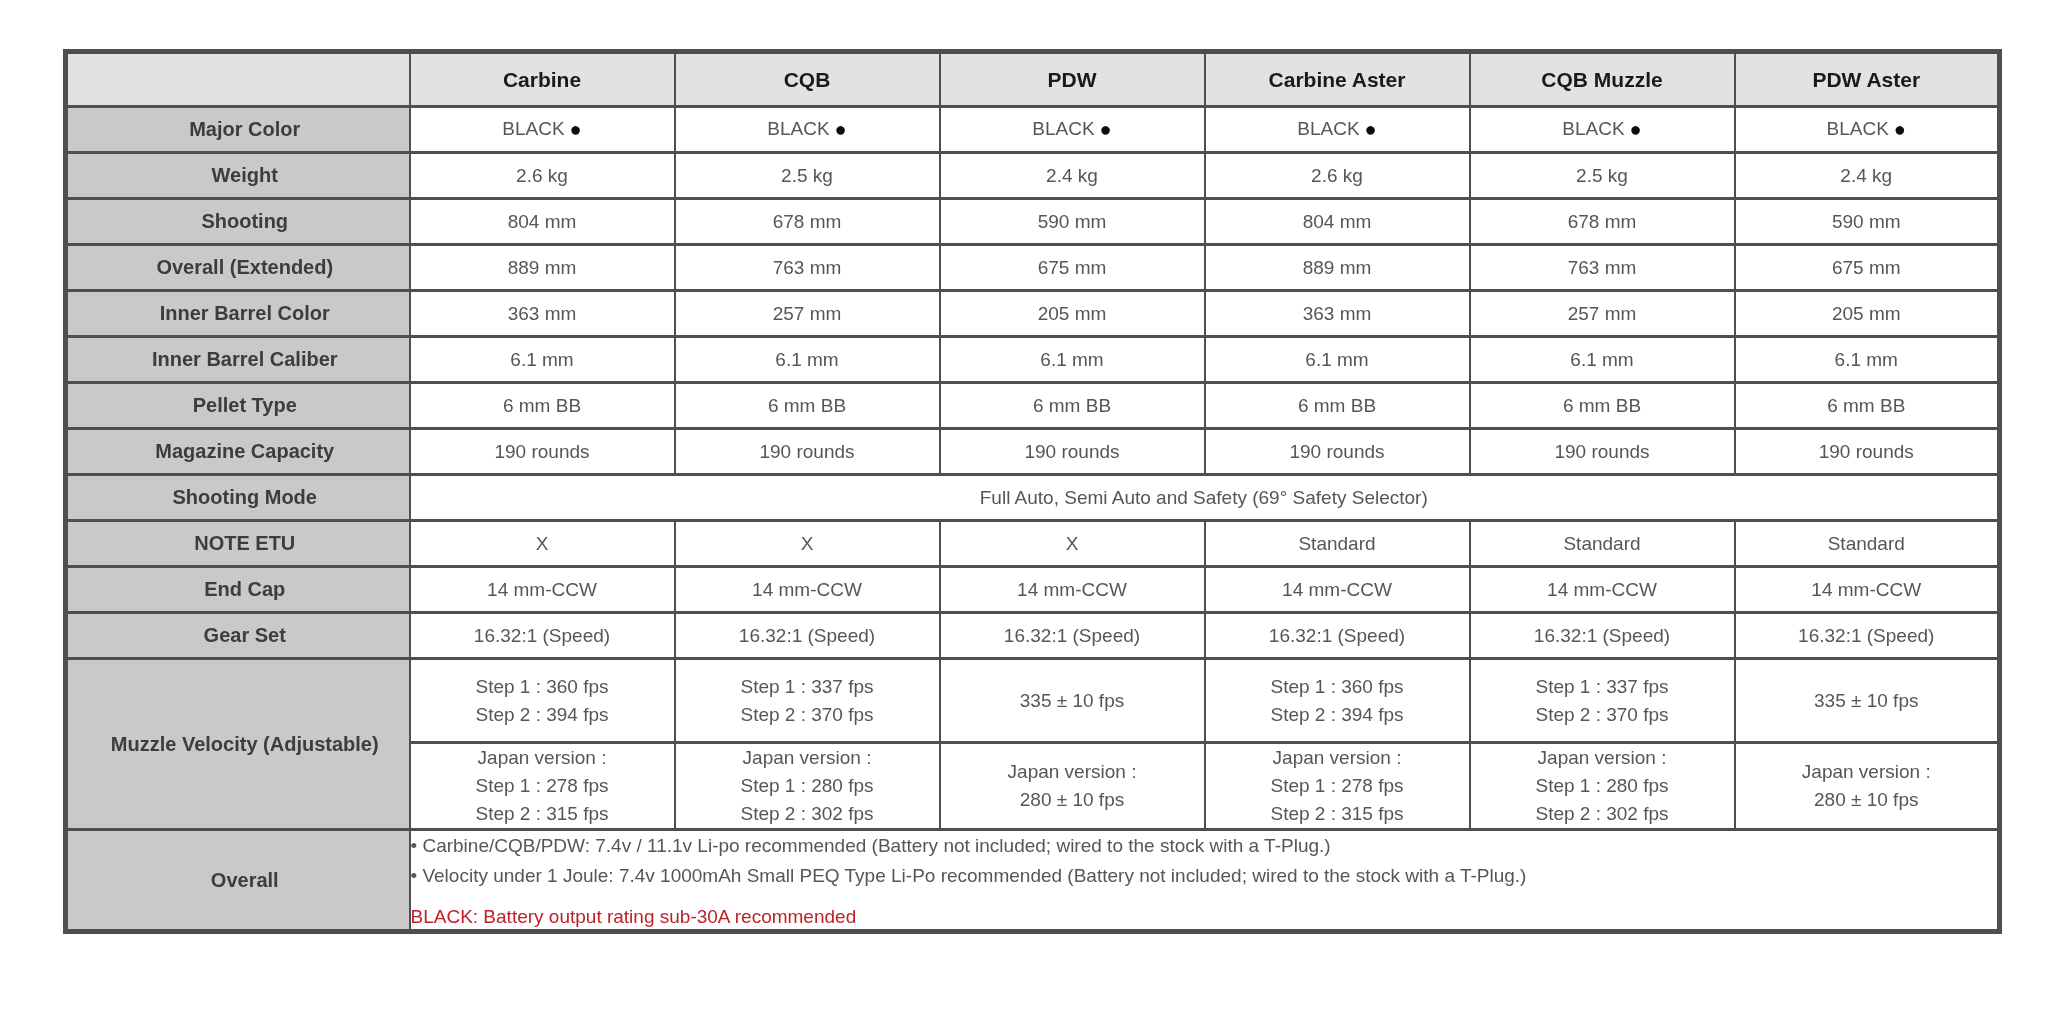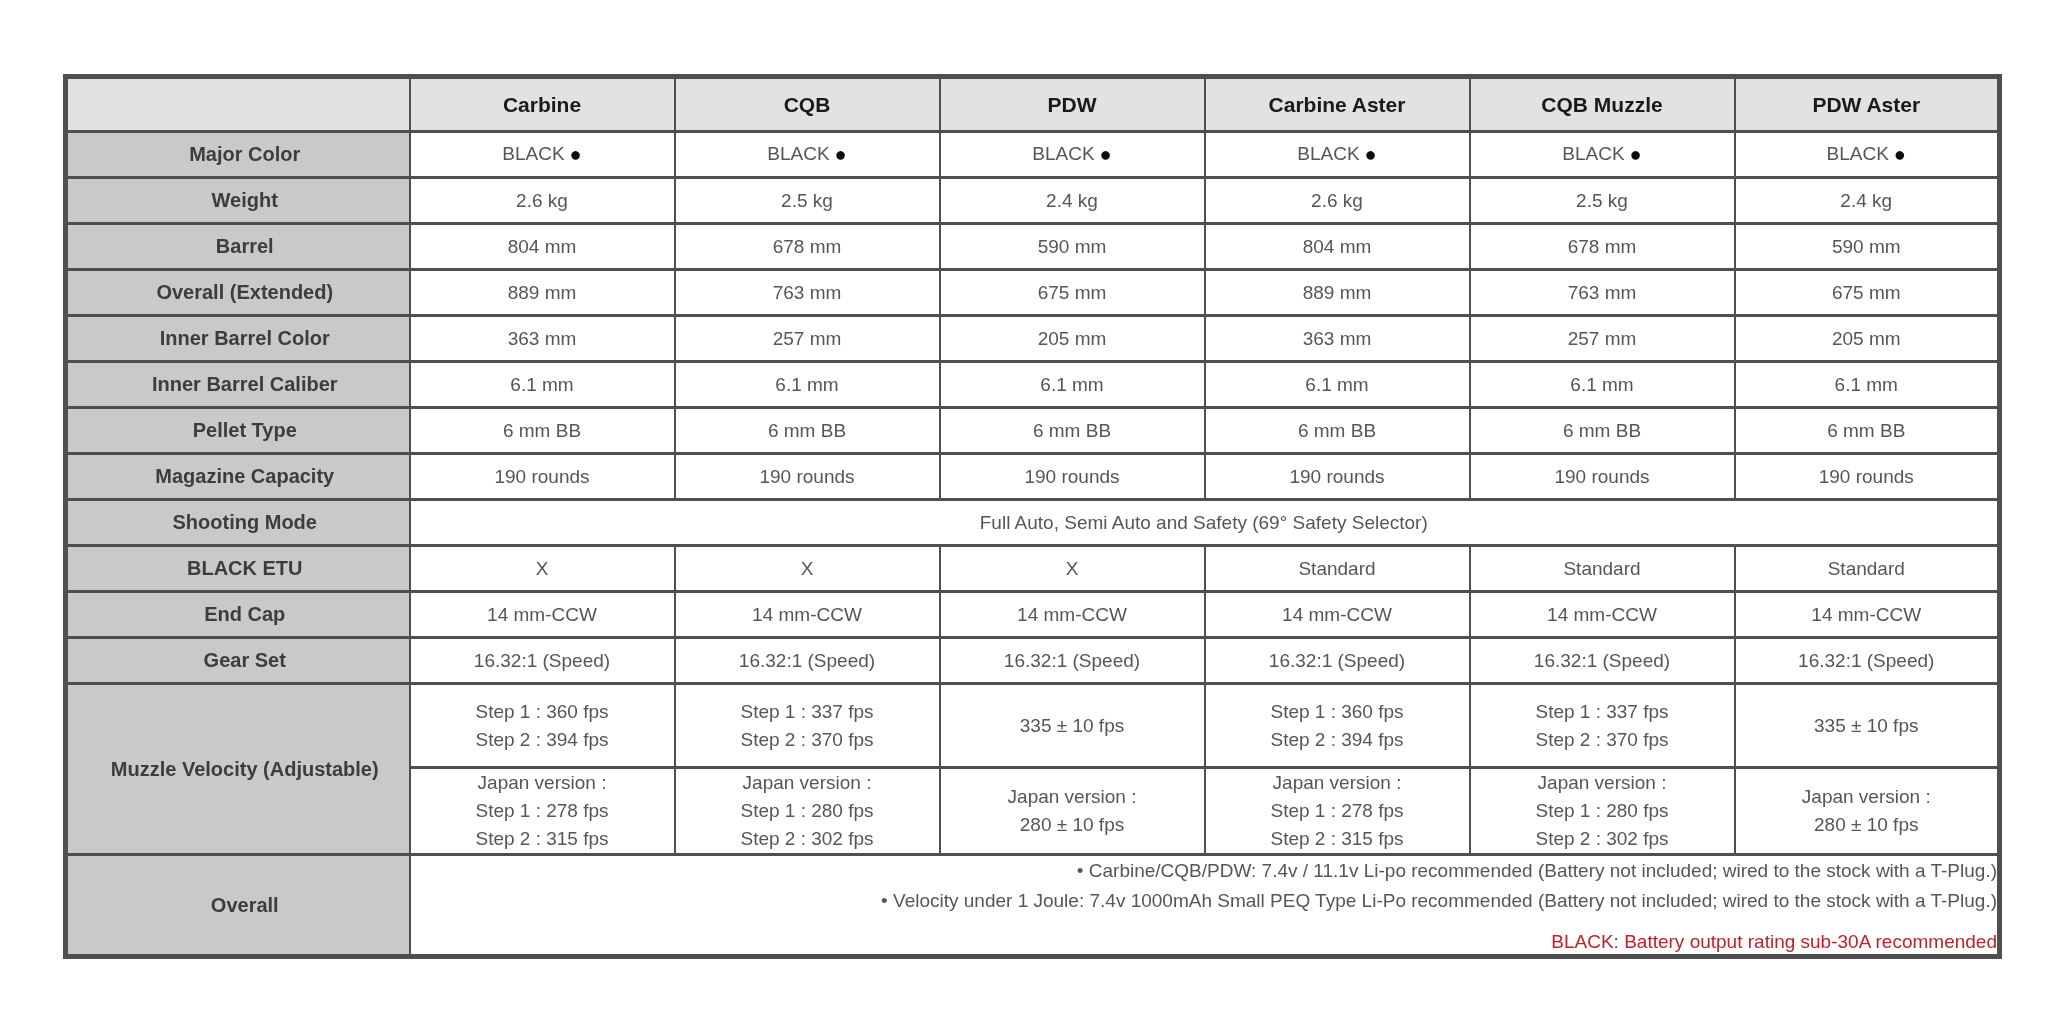--- a/index.html
+++ b/index.html
@@ -15,21 +15,21 @@
   html,body{margin:0;padding:0;}
   body{
     width:2060px;height:1029px;
     background:#ffffff;
     font-family:"Liberation Sans", sans-serif;
     position:relative;
     overflow:hidden;
   }
   table.spec-table{
     position:absolute;
-    left:63px;top:74px;
+    left:63px;top:49px;
     width:1934px;
     border-collapse:collapse;
     table-layout:fixed;
     border:5px solid var(--border-color);
     padding-left:20px;
   }
   .spec-table td,.spec-table th{
     border-left:2px solid var(--border-color);
     border-right:2px solid var(--border-color);
     padding:0;
@@ -67,21 +67,21 @@
   }
   td.val .line{line-height:28px;}
   .dot{
     color:#0d0d0d;
     font-size:20px;
     margin-left:5px;
     vertical-align:-1px;
   }
   td.batt-cell{
     background:#ffffff;
-    text-align:right;vertical-align:middle;
+    text-align:left;vertical-align:middle;
     color:var(--value-color);
     font-size:19px;
     margin-top:44px;
   }
   td.batt-cell .bullet-line{line-height:30px;}
   td.batt-cell .note-line{
     color:var(--note-red);
     margin-top:14px;
     line-height:24px;
   }
@@ -125,21 +125,21 @@
     <td class="row-label">Weight</td>
     <td class="val">2.6 kg</td>
     <td class="val">2.5 kg</td>
     <td class="val">2.4 kg</td>
     <td class="val">2.6 kg</td>
     <td class="val">2.5 kg</td>
     <td class="val">2.4 kg</td>
   </tr>
 
   <tr class="r-std">
-    <td class="row-label">Barrel</td>
+    <td class="row-label">Shooting</td>
     <td class="val">804 mm</td>
     <td class="val">678 mm</td>
     <td class="val">590 mm</td>
     <td class="val">804 mm</td>
     <td class="val">678 mm</td>
     <td class="val">590 mm</td>
   </tr>
 
   <tr class="r-std">
     <td class="row-label">Overall (Extended)</td>
@@ -190,21 +190,21 @@
     <td class="val">190 rounds</td>
     <td class="val">190 rounds</td>
   </tr>
 
   <tr class="r-std">
     <td class="row-label">Shooting Mode</td>
     <td class="val" colspan="6">Full Auto, Semi Auto and Safety (69° Safety Selector)</td>
   </tr>
 
   <tr class="r-std">
-    <td class="row-label">BLACK ETU</td>
+    <td class="row-label">NOTE ETU</td>
     <td class="val">X</td>
     <td class="val">X</td>
     <td class="val">X</td>
     <td class="val">Standard</td>
     <td class="val">Standard</td>
     <td class="val">Standard</td>
   </tr>
 
   <tr class="r-std">
     <td class="row-label">End Cap</td>

